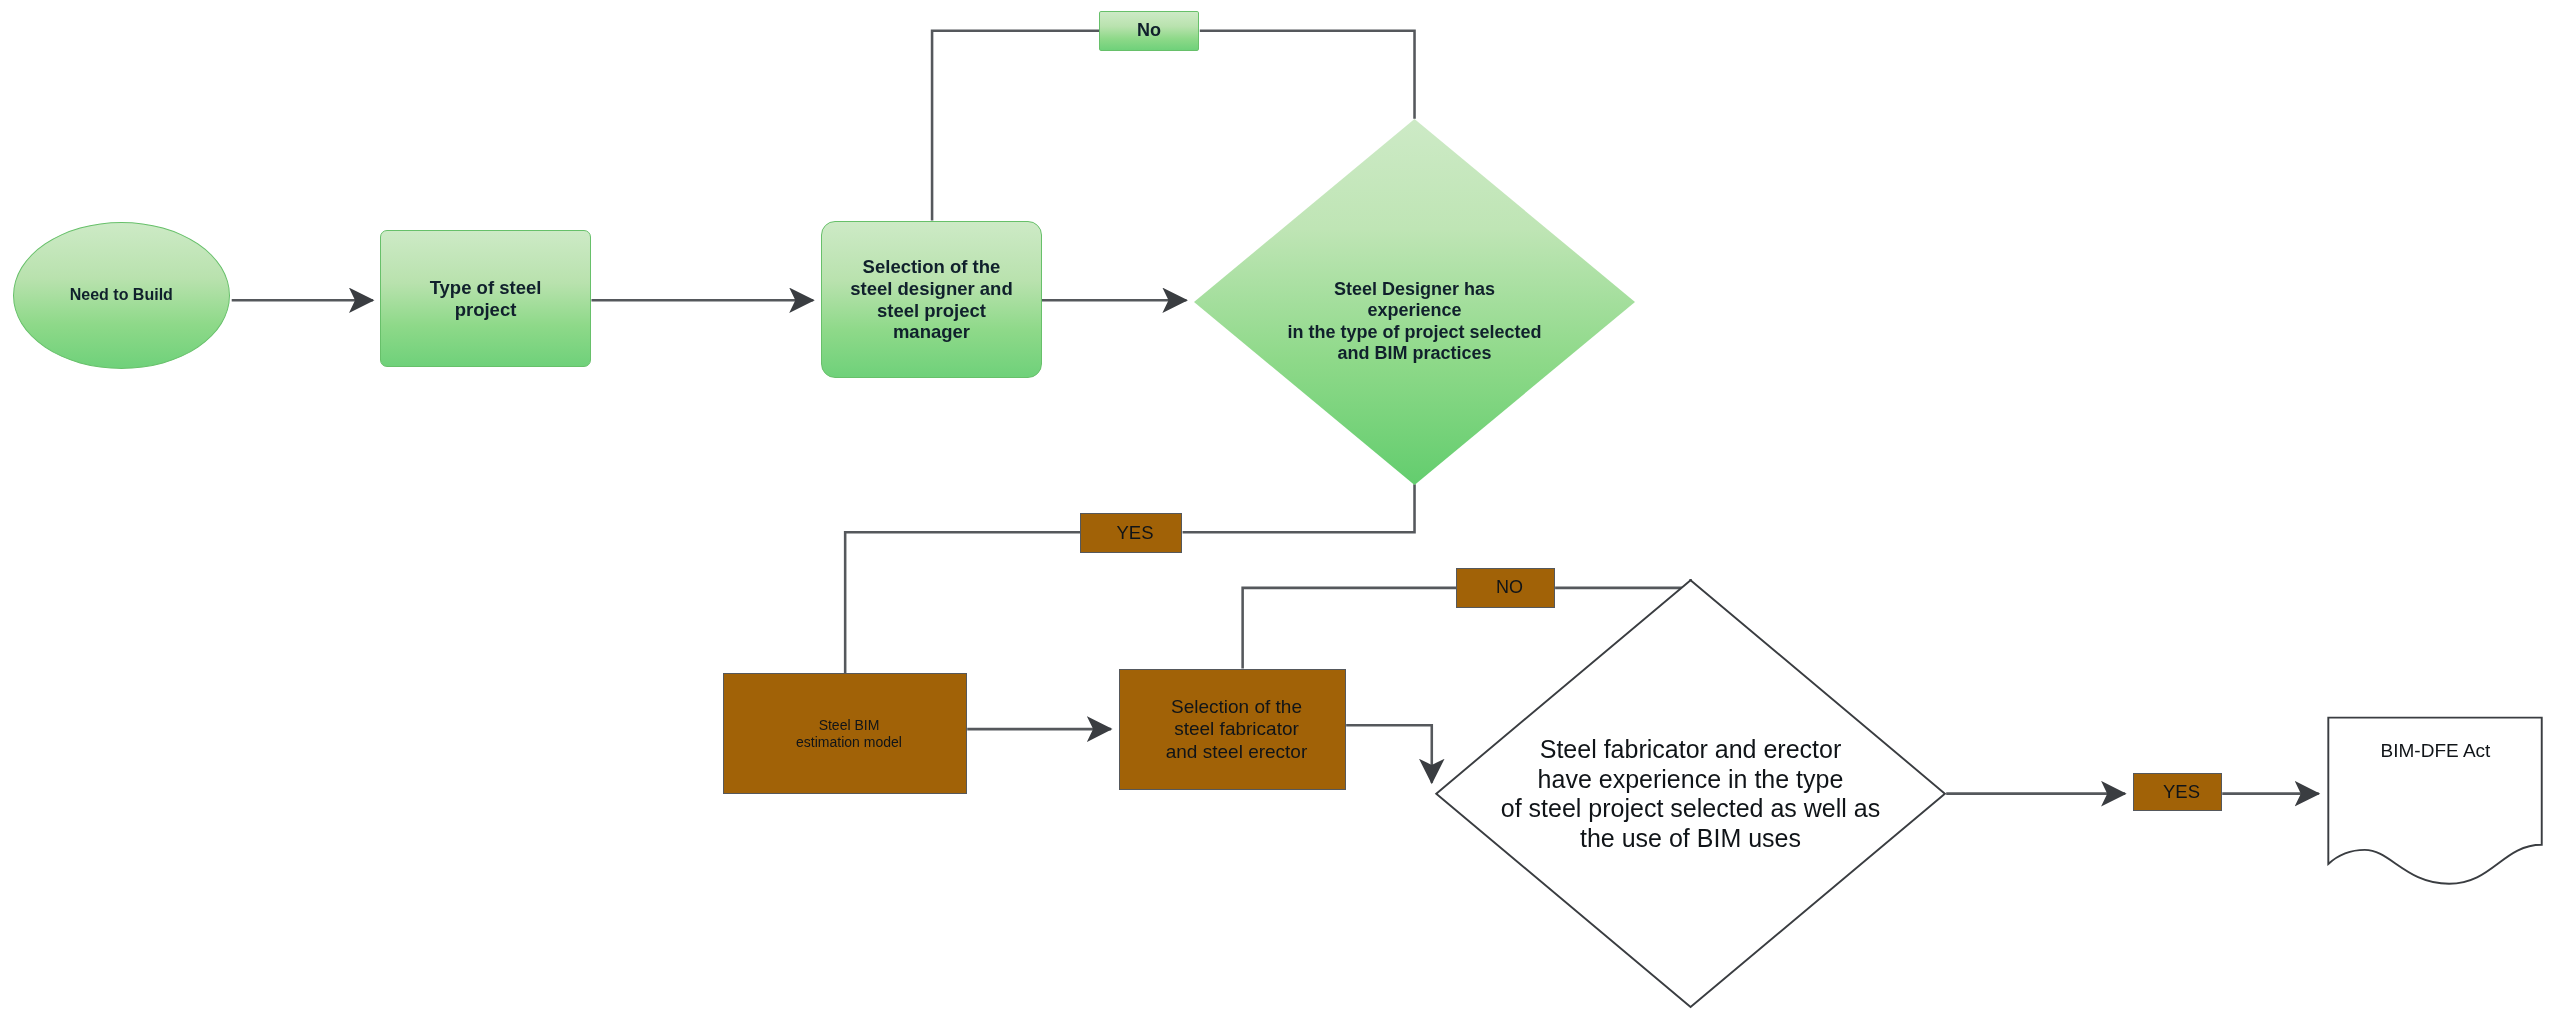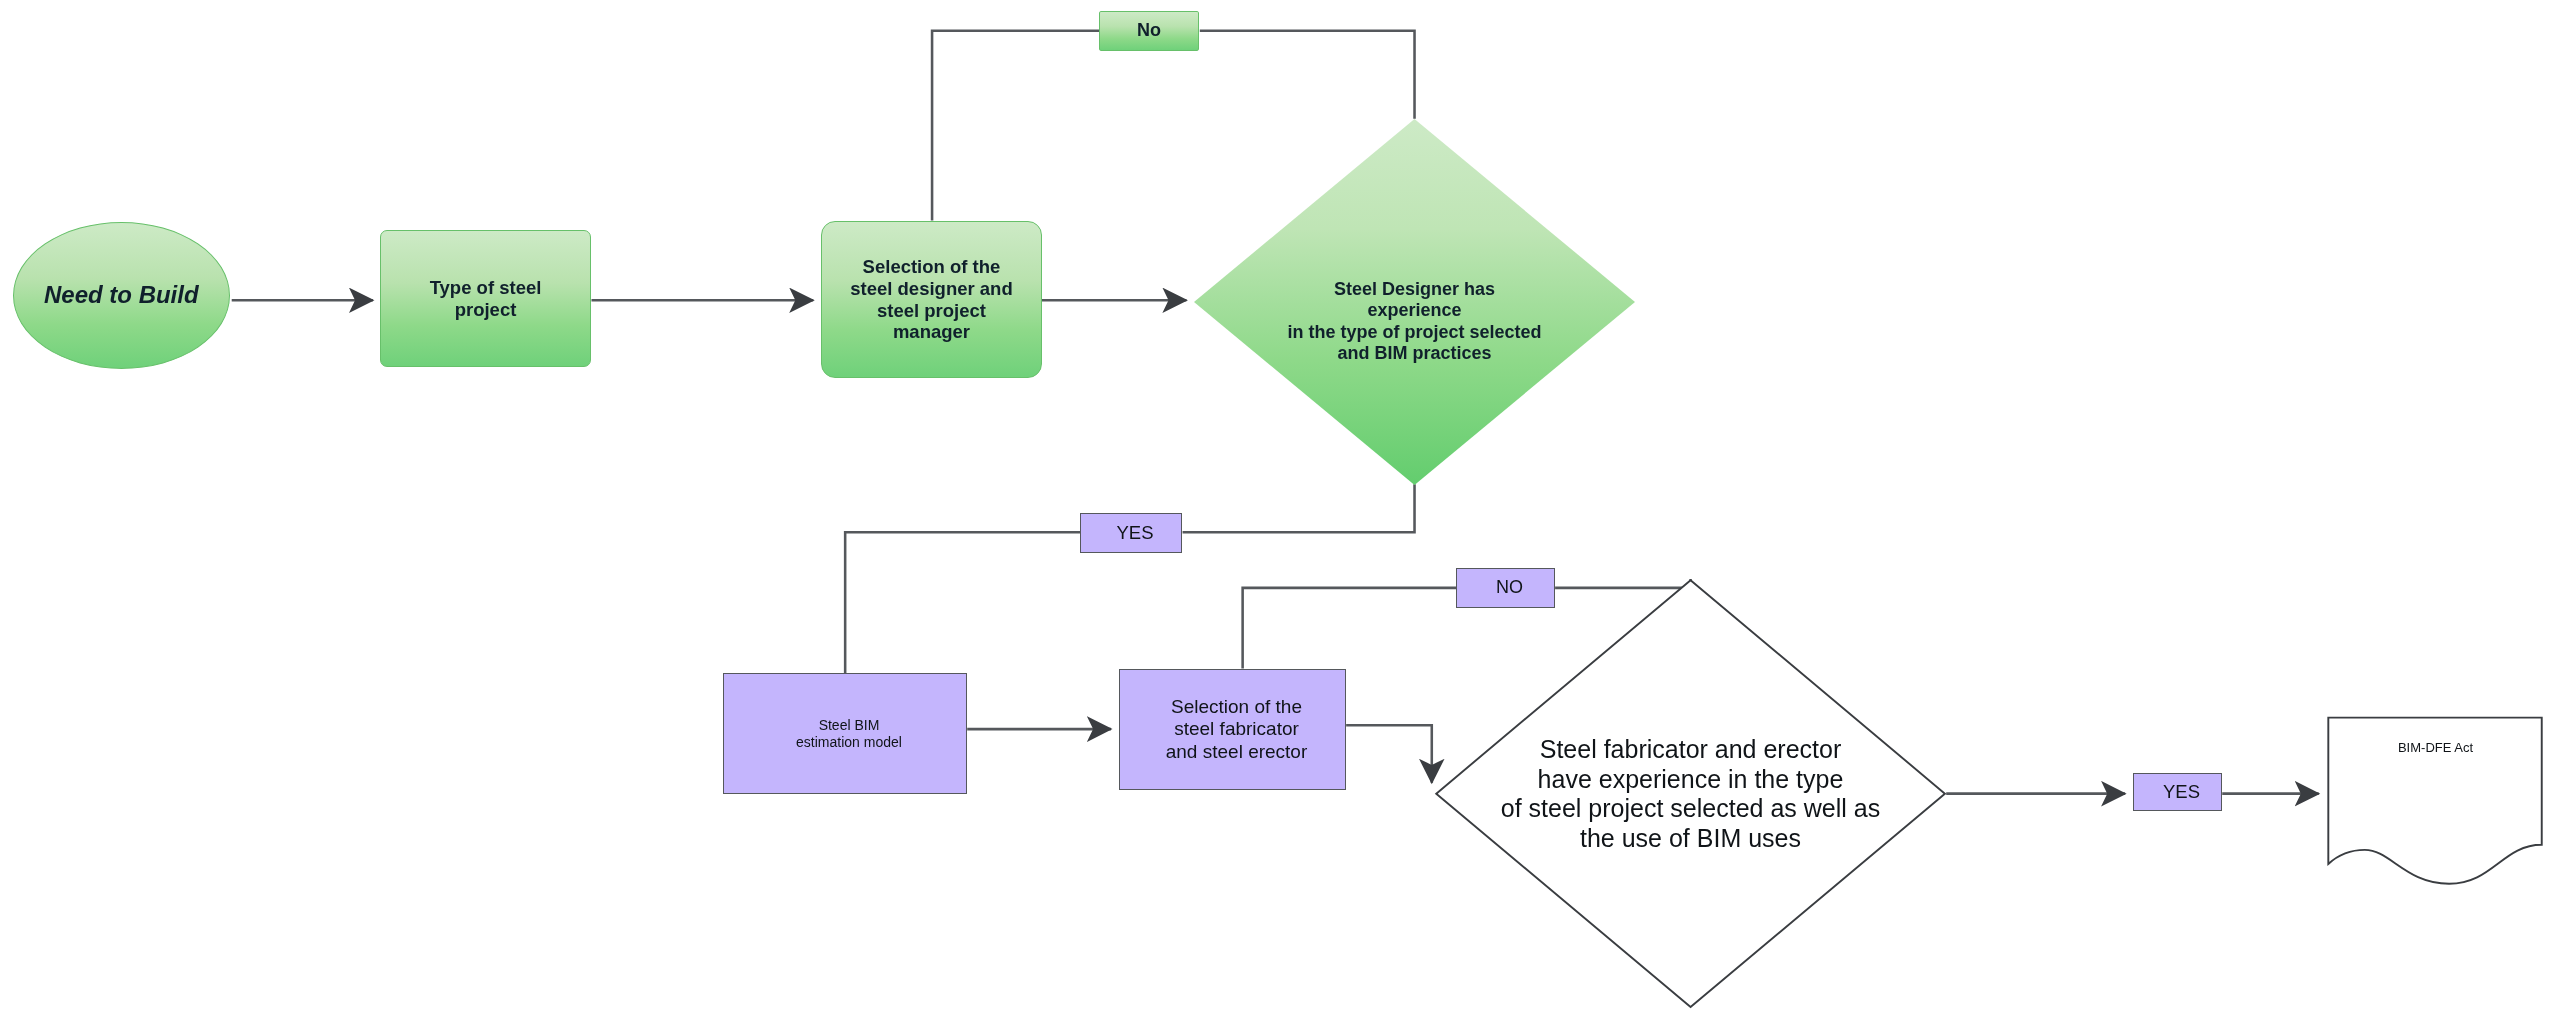--- a/index.html
+++ b/index.html
@@ -13,21 +13,21 @@
 
   
   .green-face{
     background:linear-gradient(180deg,#cdeac6 0%,#b9e2ae 38%,#8ed989 70%,#6fd17a 100%);
     border:1.3px solid #67c06a;
   }
   .green-txt{color:#10202c;font-weight:bold;}
 
   
   #n-start{left:12.8px;top:222px;width:217px;height:147px;border-radius:50%;}
-  #n-start .txt{font-size:24px;font-style:italic;}
+  #n-start .txt{font-size:16px;}
 
   
   #n-type{left:380px;top:230px;width:211px;height:137px;border-radius:7px;}
   #n-type .txt{font-size:18.5px;}
 
   
   #n-sel-designer{left:821px;top:221px;width:221px;height:157px;border-radius:14px;}
   #n-sel-designer .txt{font-size:18.5px;}
 
   
@@ -38,21 +38,21 @@
   #n-dec-designer .dia-edge{position:absolute;left:0;top:0;width:441px;height:366px;
     clip-path:polygon(50% 0,100% 50%,50% 100%,0 50%);
     background:#6fc371;transform:scale(1.018);z-index:-1;opacity:.9;}
   #n-dec-designer .txt{position:relative;font-size:18px;z-index:3;width:409px;margin-top:39px;}
 
   
   #n-lbl-no-top{left:1099px;top:11px;width:100px;height:40px;border-radius:1.9px;}
   #n-lbl-no-top .txt{font-size:18px;}
 
   
-  .white-face{background:#c4b5fd;border:1.9px solid #55585c;box-sizing:border-box;padding-left:8px;}
+  .white-face{background:#a16207;border:1.9px solid #55585c;box-sizing:border-box;padding-left:8px;}
   .white-txt{color:#101418;font-weight:normal;}
 
   #n-bim-model{left:723px;top:673px;width:244px;height:121px;}
   #n-bim-model .txt{font-size:14px;}
 
   #n-sel-fab{left:1119px;top:669px;width:227px;height:121px;}
   #n-sel-fab .txt{font-size:19px;}
 
   #n-lbl-yes-mid{left:1080px;top:513px;width:102px;height:40px;}
   #n-lbl-yes-mid .txt{font-size:18.5px;}
@@ -62,21 +62,21 @@
 
   #n-lbl-yes-end{left:2133px;top:773px;width:89px;height:38px;}
   #n-lbl-yes-end .txt{font-size:18.5px;}
 
   
   #n-dec-fab{left:1435px;top:579px;width:511px;height:430px;}
   #n-dec-fab .txt{position:relative;font-size:25px;z-index:3;width:447px;color:#101418;}
 
   
   #n-doc{left:2327px;top:716px;width:217px;height:160px;}
-  #n-doc .txt{position:absolute;left:0;top:24px;width:217px;font-size:13px;color:#101418;z-index:3;}
+  #n-doc .txt{position:absolute;left:0;top:24px;width:217px;font-size:19px;color:#101418;z-index:3;}
 </style>
 </head>
 <body>
 
 <div id="canvas">
 
   <svg id="wires" viewBox="0 0 4030 1579" xmlns="http://www.w3.org/2000/svg">
     <defs>
       <marker id="ah" markerWidth="11" markerHeight="11" refX="9.4" refY="5" orient="auto" markerUnits="strokeWidth">
         <path d="M0,0 L10,5 L0,10 L2.4,5 Z" fill="#3a3d41"></path>

